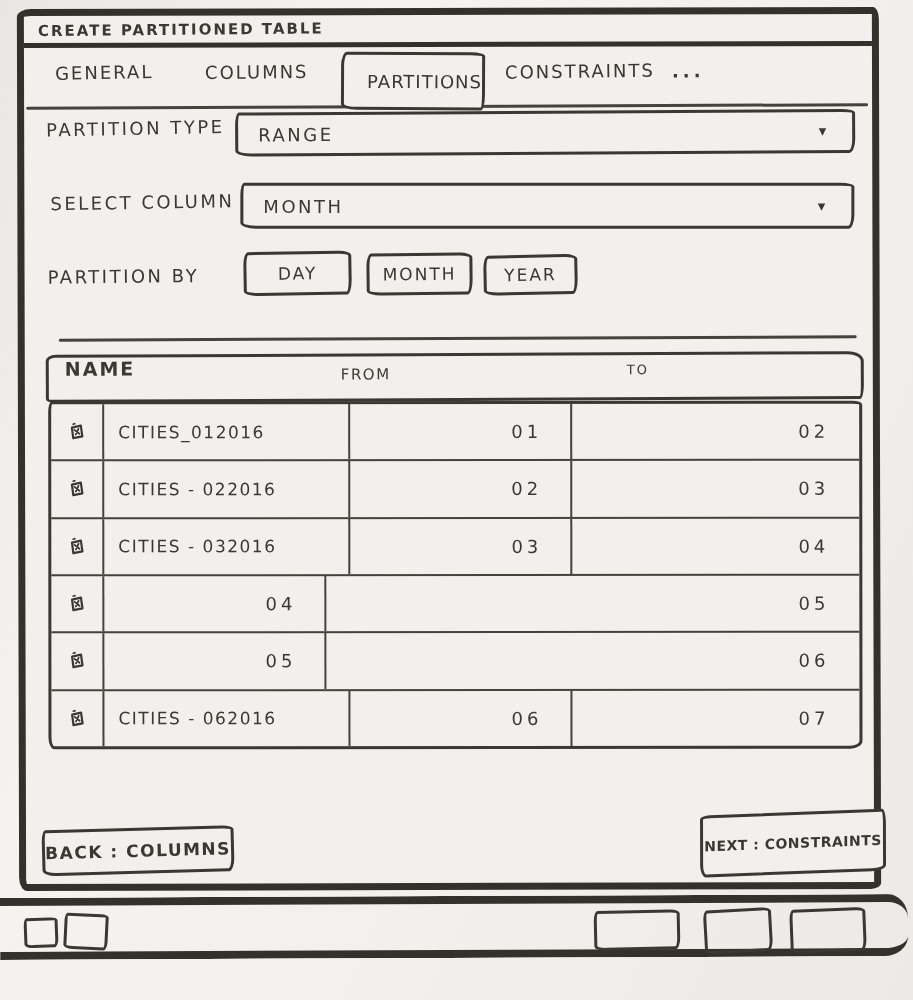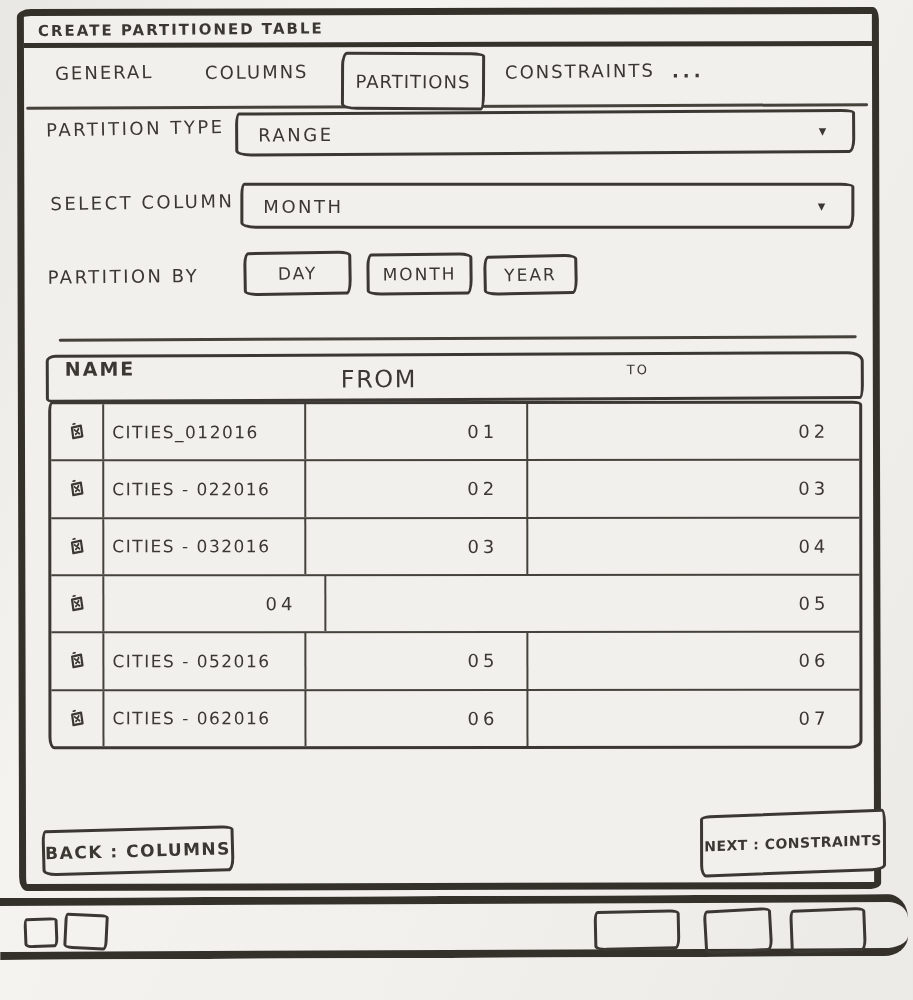--- a/index.html
+++ b/index.html
@@ -39,21 +39,21 @@
     cursor:pointer;z-index:2;white-space:nowrap;
   }
   .tab.t0{left:31px;transform:rotate(-1deg);}
   .tab.t1{left:181px;transform:rotate(-0.5deg);}
   .tab.t3{left:481px;transform:rotate(-0.6deg);}
   .tab.t4{left:648px;font-weight:bold;letter-spacing:4px;}
   .tab-active{
     position:absolute;left:317px;top:5px;width:144px;height:58px;
     border:3px solid var(--ink);background:var(--paper);
     border-radius:6px 14px 4px 16px/14px 4px 16px 6px;
-    display:flex;align-items:center;justify-content:center;
+    display:flex;align-items:center;justify-content:flex-end;
     font-size:18px;letter-spacing:1px;z-index:2;cursor:pointer;
     transform:rotate(0.4deg);
   }
 
   
   .flabel{position:absolute;font-size:18px;letter-spacing:2.5px;white-space:nowrap;}
   .dropdown{
     position:absolute;border:3px solid var(--ink);background:var(--paper);
     display:flex;align-items:center;cursor:pointer;
     border-radius:4px 14px 6px 16px/12px 4px 14px 6px;
@@ -68,34 +68,34 @@
   }
   .sep{position:absolute;left:34px;top:322px;width:798px;height:3px;background:var(--ink-soft);border-radius:3px;transform:rotate(-0.1deg);}
 
   
   .thead{
     position:absolute;left:21px;top:338px;width:818px;height:48px;
     border:3px solid var(--ink);border-radius:10px 16px 4px 8px/6px 10px 14px 4px;
     transform:rotate(-0.12deg);background:var(--paper);
   }
   .thead .hname{position:absolute;left:16px;top:0;font-size:19px;letter-spacing:2px;font-weight:bold;}
-  .thead .hfrom{position:absolute;left:292px;top:9px;font-size:24px;letter-spacing:1.5px;}
+  .thead .hfrom{position:absolute;left:292px;top:9px;font-size:15px;letter-spacing:1.5px;}
   .thead .hto{position:absolute;left:558px;top:7px;font-size:13px;letter-spacing:2px;margin-left:20px;}
 
   .tgrid{
     position:absolute;left:23px;top:386px;width:814px;height:348px;
     border:3px solid var(--ink);border-radius:4px 10px 12px 6px/10px 4px 8px 12px;
     display:flex;flex-direction:column;background:var(--paper);
     transform:rotate(0.1deg);
   }
   .trow{flex:1;display:flex;cursor:pointer;}
   .trow + .trow{border-top:2.5px solid var(--ink-soft);}
   .cell{display:flex;align-items:center;}
   .c-icon{width:53px;justify-content:center;border-right:2.5px solid var(--ink-soft);}
-  .c-name{width:202px;padding-left:8px;font-size:17px;letter-spacing:1.5px;border-right:2.5px solid var(--ink-soft);}
+  .c-name{width:246px;padding-left:14px;font-size:17px;letter-spacing:1.5px;border-right:2.5px solid var(--ink-soft);}
   .c-from{width:222px;justify-content:flex-end;padding-right:28px;font-size:18px;letter-spacing:4px;border-right:2.5px solid var(--ink-soft);}
   .c-to{flex:1;justify-content:flex-end;padding-right:30px;font-size:18px;letter-spacing:4px;}
   .row-ic{display:block;transform:rotate(-4deg);}
 
   
   .btn-back{
     position:absolute;left:16px;top:812px;width:192px;height:46px;
     border:3px solid var(--ink);background:var(--paper);cursor:pointer;
     display:flex;align-items:center;justify-content:center;
     font-size:17px;letter-spacing:1.5px;font-weight:bold;
@@ -237,21 +237,20 @@
   </div>
 
   <div class="trow">
     <div class="cell c-icon">
       <svg class="row-ic" width="17" height="19" viewBox="0 0 17 19">
         <path d="M4 5 L13 3.6 L13.8 14.4 L4.6 15.6 Z" fill="none" stroke="#3b3833" stroke-width="2.2" stroke-linejoin="round"></path>
         <path d="M6.4 7.4 L11 11.6 M10.4 6.6 L7.4 12" fill="none" stroke="#3b3833" stroke-width="1.8" stroke-linecap="round"></path>
         <path d="M5.4 1.6 L7.2 1.2" fill="none" stroke="#3b3833" stroke-width="1.6" stroke-linecap="round"></path>
       </svg>
     </div>
-    <div class="cell c-name">CITIES - 052016</div>
     <div class="cell c-from">05</div>
     <div class="cell c-to">06</div>
   </div>
 
   <div class="trow">
     <div class="cell c-icon">
       <svg class="row-ic" width="17" height="19" viewBox="0 0 17 19">
         <path d="M4 5 L13 3.6 L13.8 14.4 L4.6 15.6 Z" fill="none" stroke="#3b3833" stroke-width="2.2" stroke-linejoin="round"></path>
         <path d="M6.4 7.4 L11 11.6 M10.4 6.6 L7.4 12" fill="none" stroke="#3b3833" stroke-width="1.8" stroke-linecap="round"></path>
         <path d="M5.4 1.6 L7.2 1.2" fill="none" stroke="#3b3833" stroke-width="1.6" stroke-linecap="round"></path>

